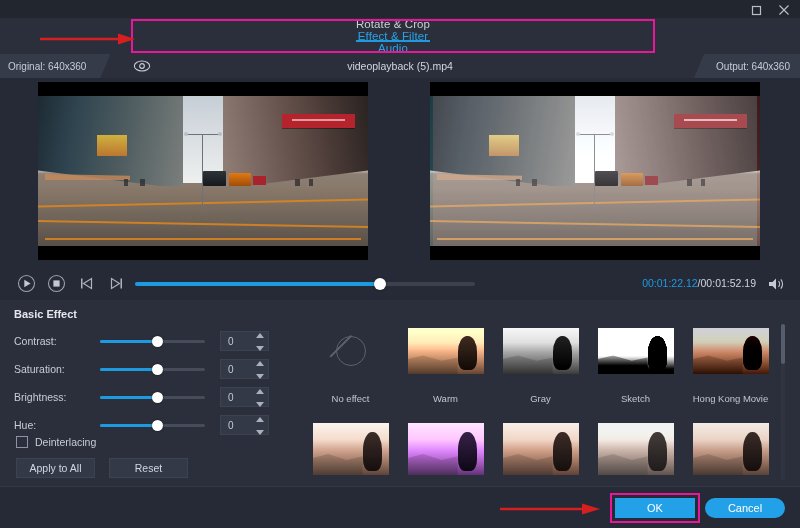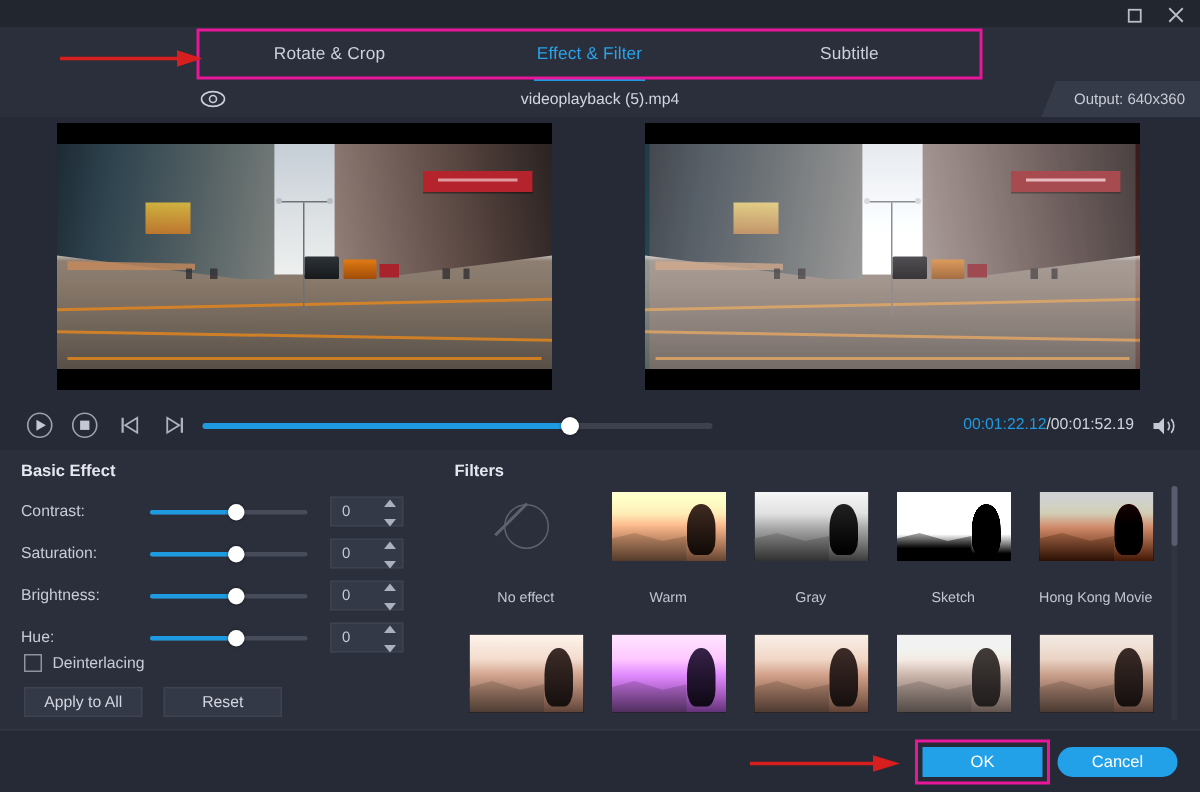--- a/index.html
+++ b/index.html
@@ -13,21 +13,21 @@
   #app{position:relative;width:800px;height:528px;background:#262a36;}
 
   
   .titlebar{position:absolute;left:0;top:0;width:800px;height:18px;background:#22262f;}
   .wincontrols{position:absolute;right:8px;top:2px;display:flex;gap:12px;align-items:center;}
   .wc{width:16px;height:16px;display:flex;align-items:center;justify-content:center;color:#b9bdc8;cursor:pointer;}
   .wc svg{display:block;}
 
   
   .tabbar{position:absolute;left:0;top:18px;width:800px;height:36px;background:#2b2f3b;}
-  .tabs{position:absolute;left:133px;top:0;width:520px;height:36px;display:flex;}
+  .tabs{position:absolute;left:133px;top:0;width:520px;height:36px;display:flex;flex-direction:column;}
   .tab{flex:1;display:flex;align-items:center;justify-content:center;
        font-size:11.5px;color:#ccd0da;cursor:pointer;position:relative;letter-spacing:.1px;}
   .tab.blue{color:#29a3e8;}
   .tab.active{color:#29a3e8;}
   .tab.active:after{content:"";position:absolute;left:50%;transform:translateX(-50%);
        bottom:0;width:74px;height:2.5px;background:#1e9ae0;}
   
   .tab-annot{position:absolute;left:131px;top:19px;width:524px;height:34px;
        border:2px solid #e8179a;pointer-events:none;}
 
@@ -197,31 +197,33 @@
             <path d="M1.5 1.5 L10.5 10.5 M10.5 1.5 L1.5 10.5" stroke="#b9bdc8" stroke-width="1.2" fill="none"></path>
           </svg>
       </div>
     </div>
   </div>
 
   <div class="tabbar">
     <div class="tabs">
       <div class="tab">Rotate &amp; Crop</div>
       <div class="tab active">Effect &amp; Filter</div>
+      <div class="tab blue">Audio</div>
       <div class="tab">Subtitle</div>
     </div>
   </div>
   <div class="tab-annot"></div>
   <svg class="arrow1" viewBox="0 0 95 14">
     <line x1="0" y1="7" x2="82" y2="7" stroke="#d81f1f" stroke-width="2.4"></line>
     <polygon points="95,7 78,1.5 78,12.5" fill="#d81f1f"></polygon>
   </svg>
 
   <div class="infobar">
     <div class="filename">videoplayback (5).mp4</div>
+    <div class="chip-left">Original: 640x360</div>
     <svg class="eye" viewBox="0 0 20 14">
       <ellipse cx="10" cy="7" rx="8.5" ry="5.5" fill="none" stroke="#c9cdd8" stroke-width="1.2"></ellipse>
       <circle cx="10" cy="7" r="2.6" fill="none" stroke="#c9cdd8" stroke-width="1.2"></circle>
     </svg>
     <div class="chip-right">Output: 640x360</div>
   </div>
 
   <div class="stage">
 
     <div class="pane left">
@@ -401,21 +403,20 @@
       <div class="cbx"></div>
       <span>Deinterlacing</span>
     </div>
 
     <div class="btnrow">
       <div class="pbtn">Apply to All</div>
       <div class="pbtn">Reset</div>
     </div>
 
     <div class="filters">
-      <div class="sect-title">Filters</div>
 
       <div class="fgrid">
         <div class="frow" style="top:0">
           <div class="fitem">
             <div class="noeff">
                 <div class="circ"></div>
               </div>
             <div class="flabel">No effect</div>
           </div>
           <div class="fitem">

